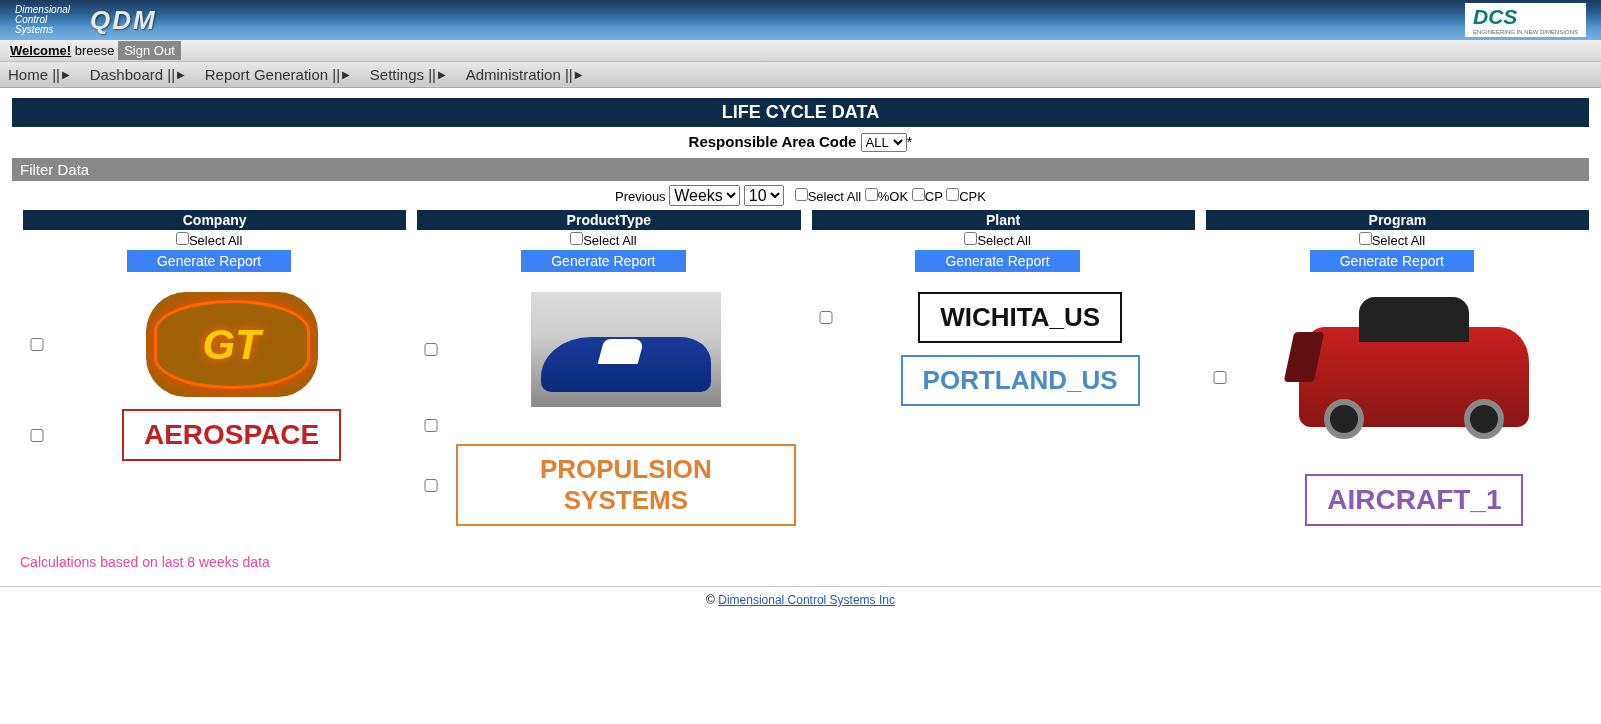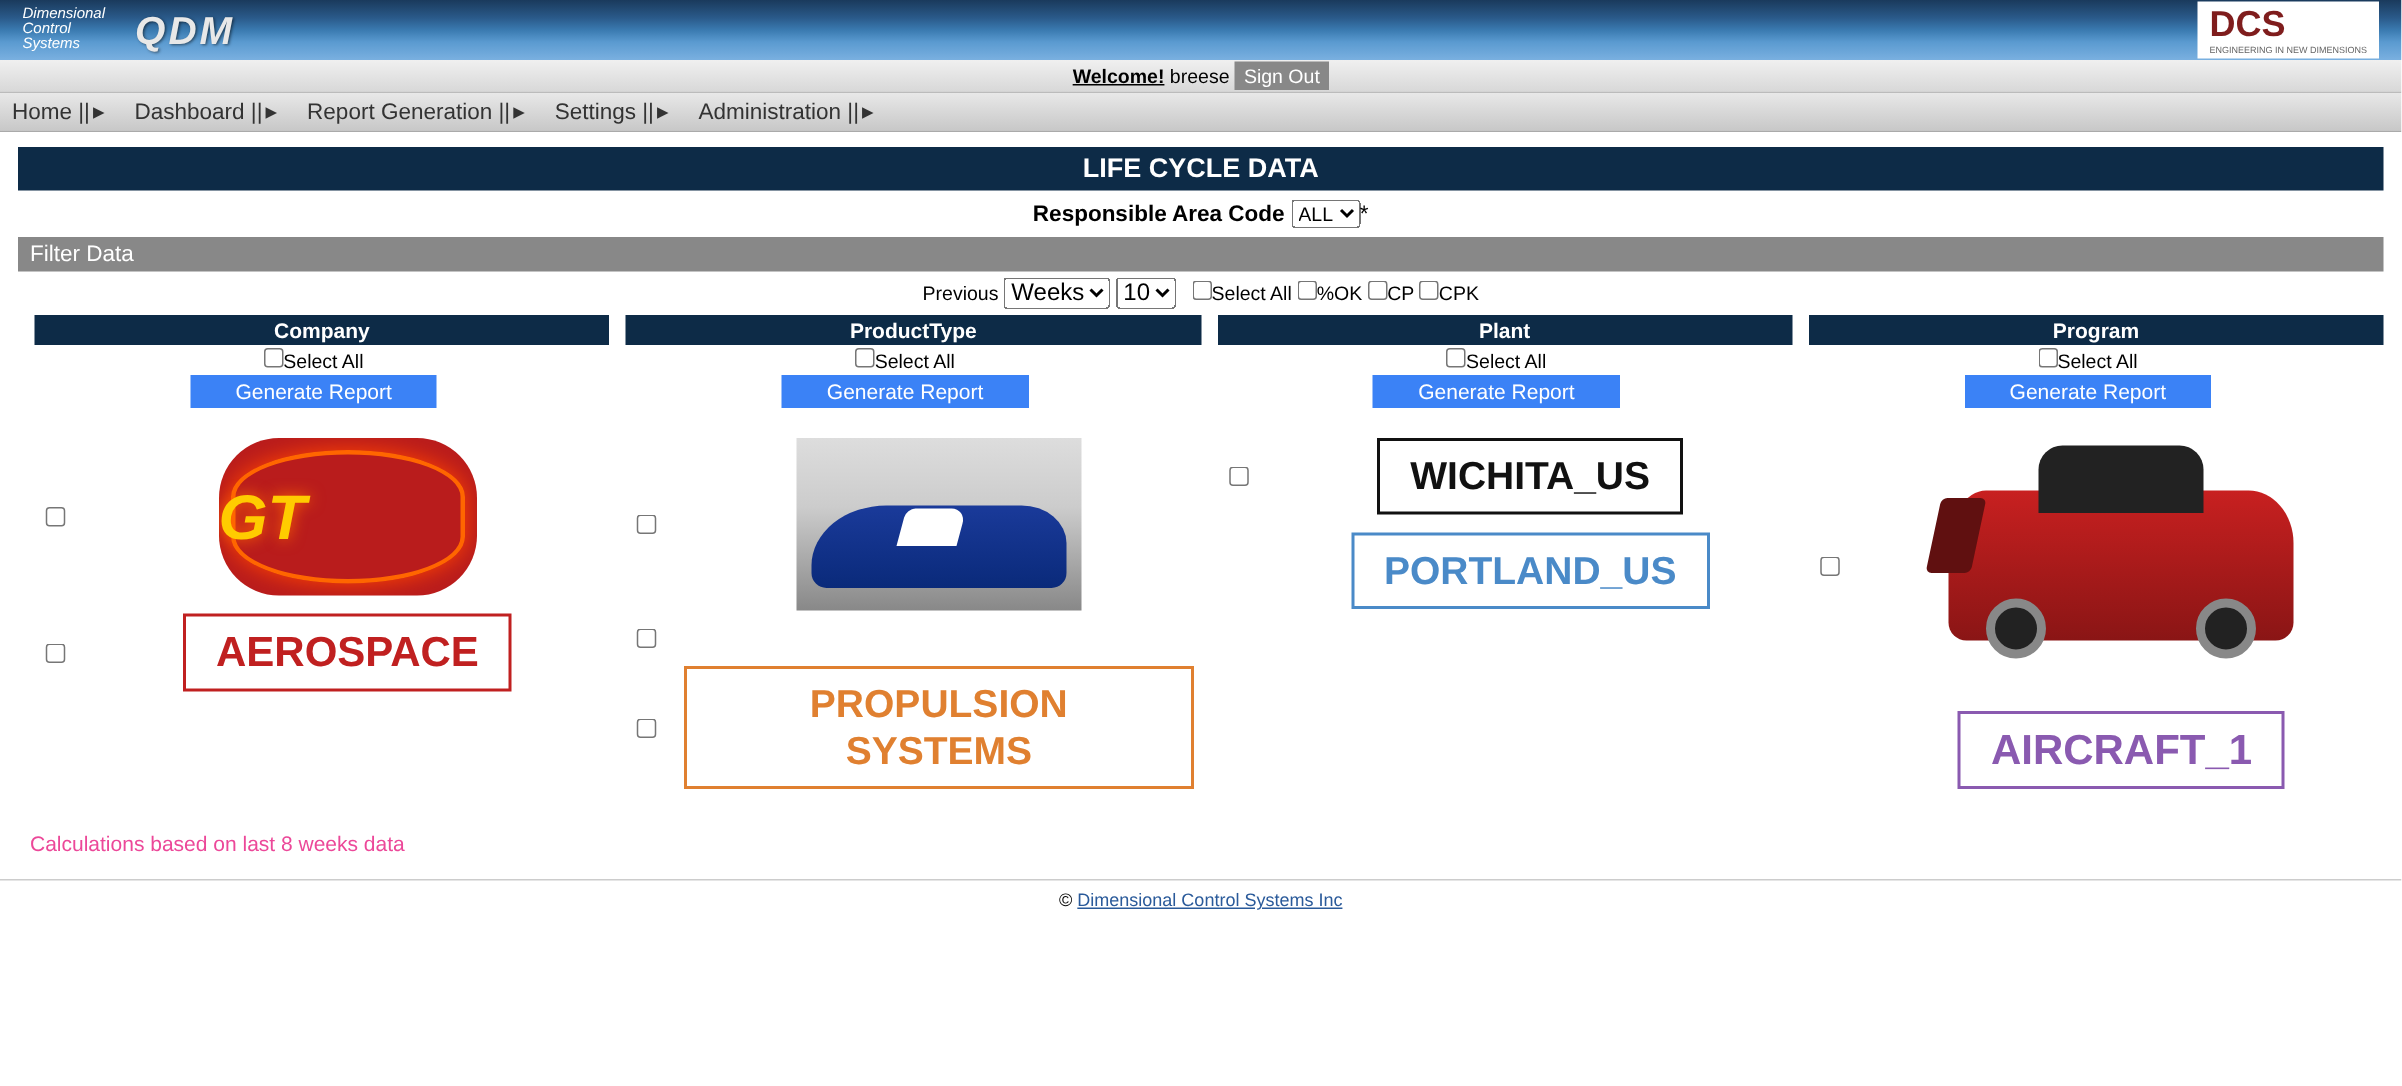--- a/index.html
+++ b/index.html
@@ -2,23 +2,23 @@
 <html><head>
 <meta charset="utf-8">
 <style>
 * { box-sizing: border-box; margin: 0; padding: 0; }
 body { font-family: Arial, sans-serif; font-size: 13px; background: #fff; }
 .top-banner { height: 40px; background: linear-gradient(to bottom, #1a3a5c 0%, #2a5a8a 30%, #3a7ab0 50%, #5a9ad0 70%, #7ab0e0 100%); display: flex; justify-content: space-between; align-items: center; padding: 0 15px; }
 .banner-left { display: flex; align-items: center; gap: 20px; }
 .dcs-text { color: #fff; font-size: 10px; font-style: italic; line-height: 1; }
 .qdm-logo { color: #e8e8e8; font-size: 26px; font-weight: bold; font-style: italic; letter-spacing: 2px; text-shadow: 1px 1px 2px rgba(0,0,0,0.5); }
 .banner-right { background: #fff; padding: 2px 8px; }
-.dcs-logo { color: #7f1d1d; font-weight: bold; font-size: 24px; }
+.dcs-logo { color: #0f766e; font-weight: bold; font-style: italic; font-size: 21px; }
 .dcs-tag { font-size: 6px; color: #666; display: block; }
-.welcome-bar { background: linear-gradient(to bottom, #f0f0f0, #d8d8d8); text-align: center; padding: 3px 10px; font-size: 13px; border-bottom: 1px solid #bbb; }
+.welcome-bar { background: linear-gradient(to bottom, #f0f0f0, #d8d8d8); text-align: left; padding: 3px 10px; font-size: 13px; border-bottom: 1px solid #bbb; }
 .welcome-bar a.welcome { color: #000; font-weight: bold; text-decoration: underline; }
 .welcome-bar .user { color: #000; }
 .signout { background: #888; color: #fff; padding: 2px 6px; text-decoration: none; }
 .menubar { background: linear-gradient(to bottom, #e8e8e8, #c8c8c8); padding: 4px 8px; display: flex; gap: 20px; font-size: 15px; color: #333; border-bottom: 1px solid #aaa; }
 .menu-item { cursor: pointer; display: flex; align-items: center; gap: 2px; }
 .menu-arrow { font-size: 10px; }
 .page-title-bar { background: #0d2b47; color: #fff; text-align: center; font-size: 18px; font-weight: bold; padding: 4px; margin: 10px 12px 0; }
 .rac-row { text-align: center; padding: 6px; font-size: 15px; }
 .rac-row label { font-weight: bold; }
 .rac-row select { font-size: 13px; }
@@ -28,21 +28,21 @@
 .columns { display: flex; gap: 0; padding: 0 12px 10px; }
 .col { flex: 1; min-width: 0; }
 .col-header { background: #0d2b47; color: #fff; text-align: center; font-weight: bold; padding: 2px; font-size: 14px; margin-left: 11px; }
 .col-sa { text-align: center; padding: 2px; font-size: 13px; }
 .gen-btn { display: block; margin: 0 auto 10px; background: #3b82f6; color: #fff; border: none; padding: 3px 30px; font-size: 14px; cursor: pointer; }
 .items { display: flex; flex-direction: column; gap: 12px; align-items: center; padding: 10px 5px; }
 .item-row { display: flex; align-items: center; gap: 15px; width: 100%; }
 .item-cb { flex: 0 0 20px; margin-left: 10px; }
 .item-content { flex: 1; display: flex; justify-content: center; }
 .tile-box { border: 2px solid; padding: 8px 20px; font-size: 28px; font-weight: bold; text-align: center; min-width: 180px; }
-.tile-gt { width: 172px; height: 105px; background: #b91c1c; border-radius: 40px; display: flex; align-items: center; position: relative; overflow: hidden; }
+.tile-gt { width: 172px; height: 105px; background: #a16207; border-radius: 40px; display: flex; align-items: center; justify-content: center; position: relative; overflow: hidden; }
 .tile-gt::before { content: ""; position: absolute; inset: 8px; border: 3px solid #ff6600; border-radius: 50%/35%; box-shadow: 0 0 15px #ff4400; }
 .tile-gt span { color: #ffcc00; font-size: 42px; font-weight: bold; font-style: italic; text-shadow: 0 0 10px #ff6600; z-index: 1; }
 .tile-car-blue { width: 190px; height: 115px; background: linear-gradient(to bottom, #ddd 0%, #ccc 40%, #888 100%); position: relative; display:flex; align-items:center; justify-content:center; }
 .car-blue-shape { width: 170px; height: 55px; background: linear-gradient(to bottom, #1a3a9a, #0a2a7a); border-radius: 50px 30px 10px 10px / 40px 25px 10px 10px; position: relative; top: 15px; }
 .car-blue-shape::before { content:""; position:absolute; width:40px; height:25px; background:#fff; top:2px; left:60px; border-radius:6px 10px 0 0; transform:skewX(-15deg); }
 .tile-ga { width: 140px; height: 120px; display: flex; align-items: center; justify-content: center; }
 .ga-globe { width: 110px; height: 110px; background: #8a3a9a; border-radius: 50%; position: relative; display: flex; align-items: center; justify-content: center; }
 .ga-globe::before { content:""; position:absolute; inset:12px; border:8px solid #fff; border-radius:50%; border-left-color:transparent; border-bottom-color:transparent; }
 .ga-globe span { color: #fff; font-size: 44px; font-weight: bold; font-style: italic; }
 .tile-car-red { width: 270px; height: 170px; display:flex; align-items:center; justify-content:center; position:relative; }

